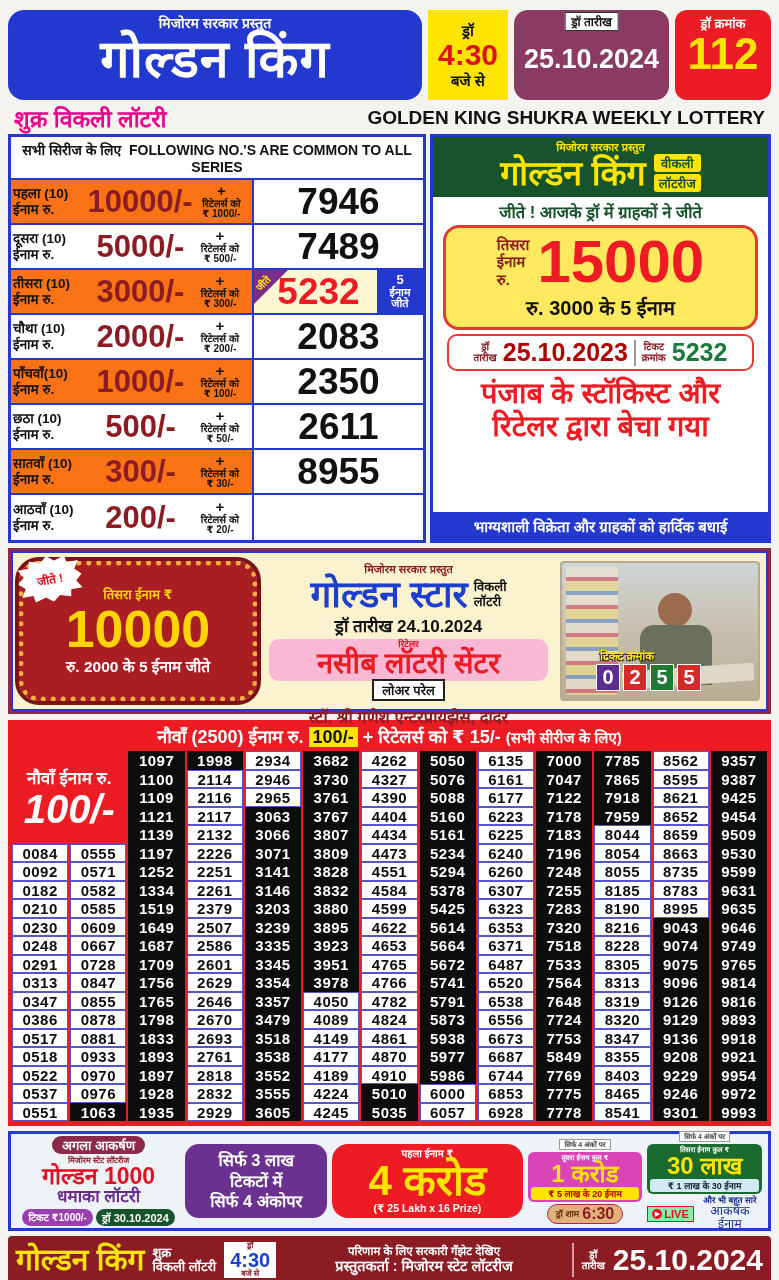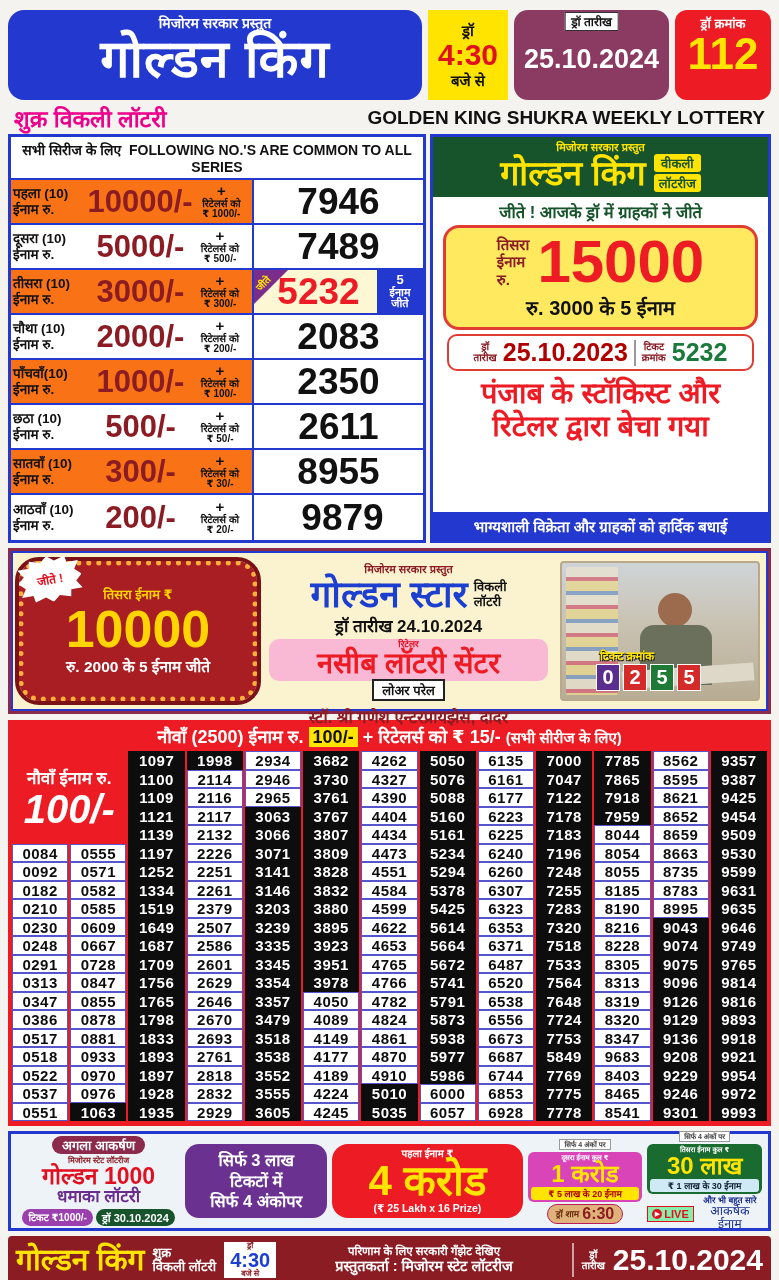--- a/index.html
+++ b/index.html
@@ -319,21 +319,20 @@
                 <span>आठवाँ (10)</span>
                 <span>ईनाम रु.</span>
               </div>
               <div class="p-amount">200/-</div>
               <div class="p-ret">
                 <span class="plus">+</span>
                 <span>रिटेलर्स को</span>
                 <span>₹ 20/-</span>
               </div>
             </div>
-            <div class="p-num">9879</div>
           </div>
         </div>
     </div>
 
     <div class="w-panel">
       <div class="w-green">
         <div class="tiny">मिजोरम सरकार प्रस्तुत</div>
         <div class="w-green-row">
           <span class="w-green-title">गोल्डन किंग</span>
           <span class="w-pills">
@@ -627,21 +626,21 @@
         <div class="g-cell" style="grid-area: 17 / 1;">0518</div>
         <div class="g-cell" style="grid-area: 17 / 2;">0933</div>
         <div class="g-cell dark" style="grid-area: 17 / 3;">1893</div>
         <div class="g-cell" style="grid-area: 17 / 4;">2761</div>
         <div class="g-cell dark" style="grid-area: 17 / 5;">3538</div>
         <div class="g-cell" style="grid-area: 17 / 6;">4177</div>
         <div class="g-cell" style="grid-area: 17 / 7;">4870</div>
         <div class="g-cell dark" style="grid-area: 17 / 8;">5977</div>
         <div class="g-cell" style="grid-area: 17 / 9;">6687</div>
         <div class="g-cell dark" style="grid-area: 17 / 10;">5849</div>
-        <div class="g-cell" style="grid-area: 17 / 11;">9683</div>
+        <div class="g-cell" style="grid-area: 17 / 11;">8355</div>
         <div class="g-cell dark" style="grid-area: 17 / 12;">9208</div>
         <div class="g-cell dark" style="grid-area: 17 / 13;">9921</div>
         <div class="g-cell" style="grid-area: 18 / 1;">0522</div>
         <div class="g-cell" style="grid-area: 18 / 2;">0970</div>
         <div class="g-cell dark" style="grid-area: 18 / 3;">1897</div>
         <div class="g-cell" style="grid-area: 18 / 4;">2818</div>
         <div class="g-cell dark" style="grid-area: 18 / 5;">3552</div>
         <div class="g-cell" style="grid-area: 18 / 6;">4189</div>
         <div class="g-cell" style="grid-area: 18 / 7;">4910</div>
         <div class="g-cell dark" style="grid-area: 18 / 8;">5986</div>

